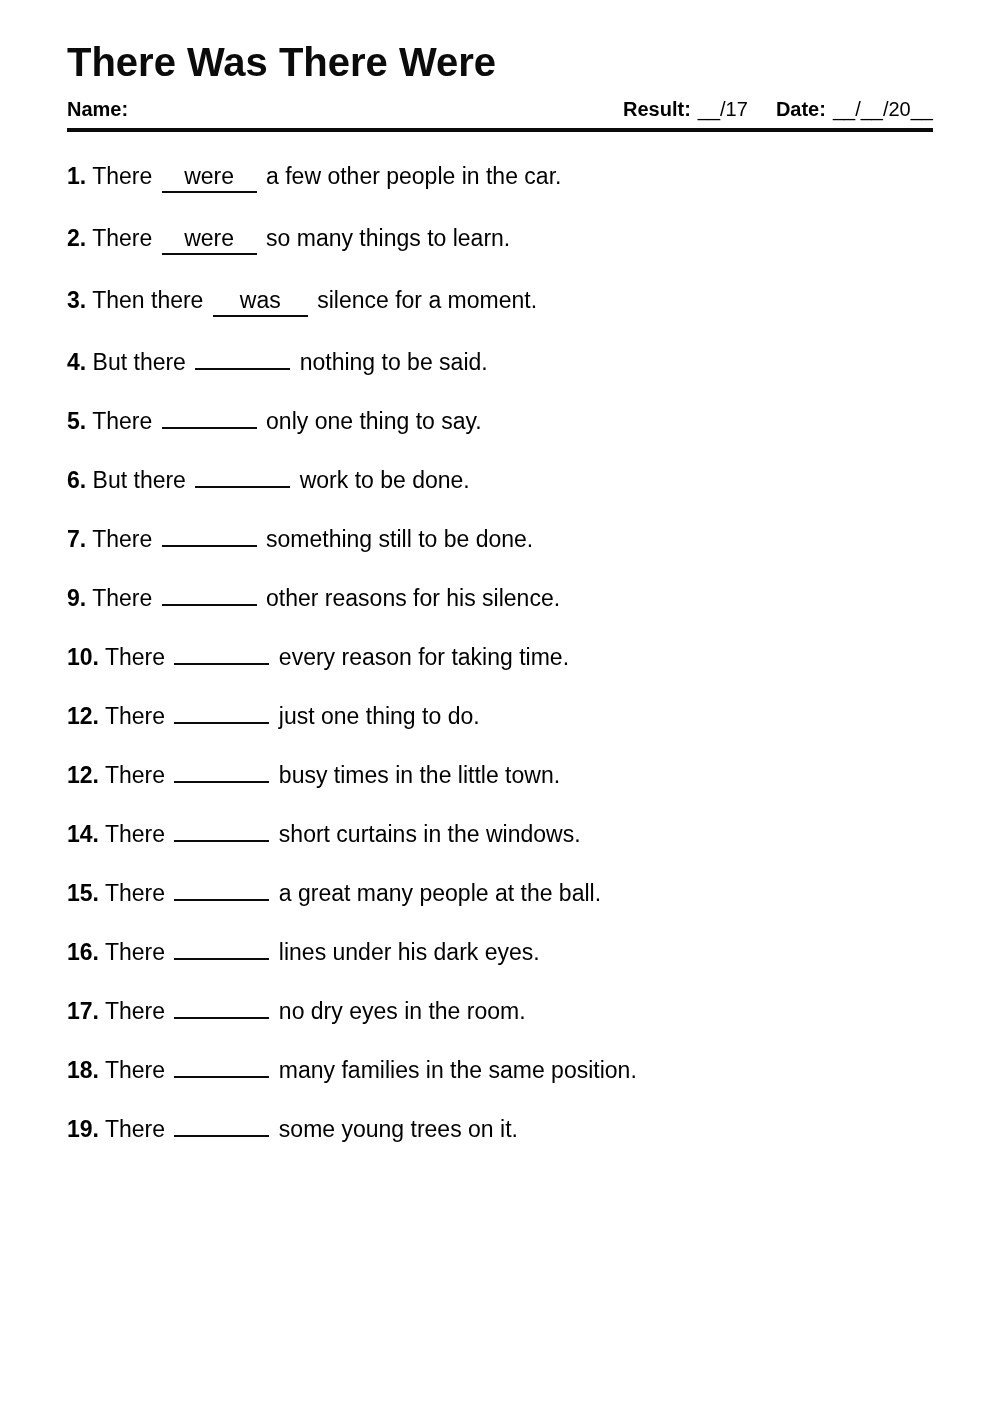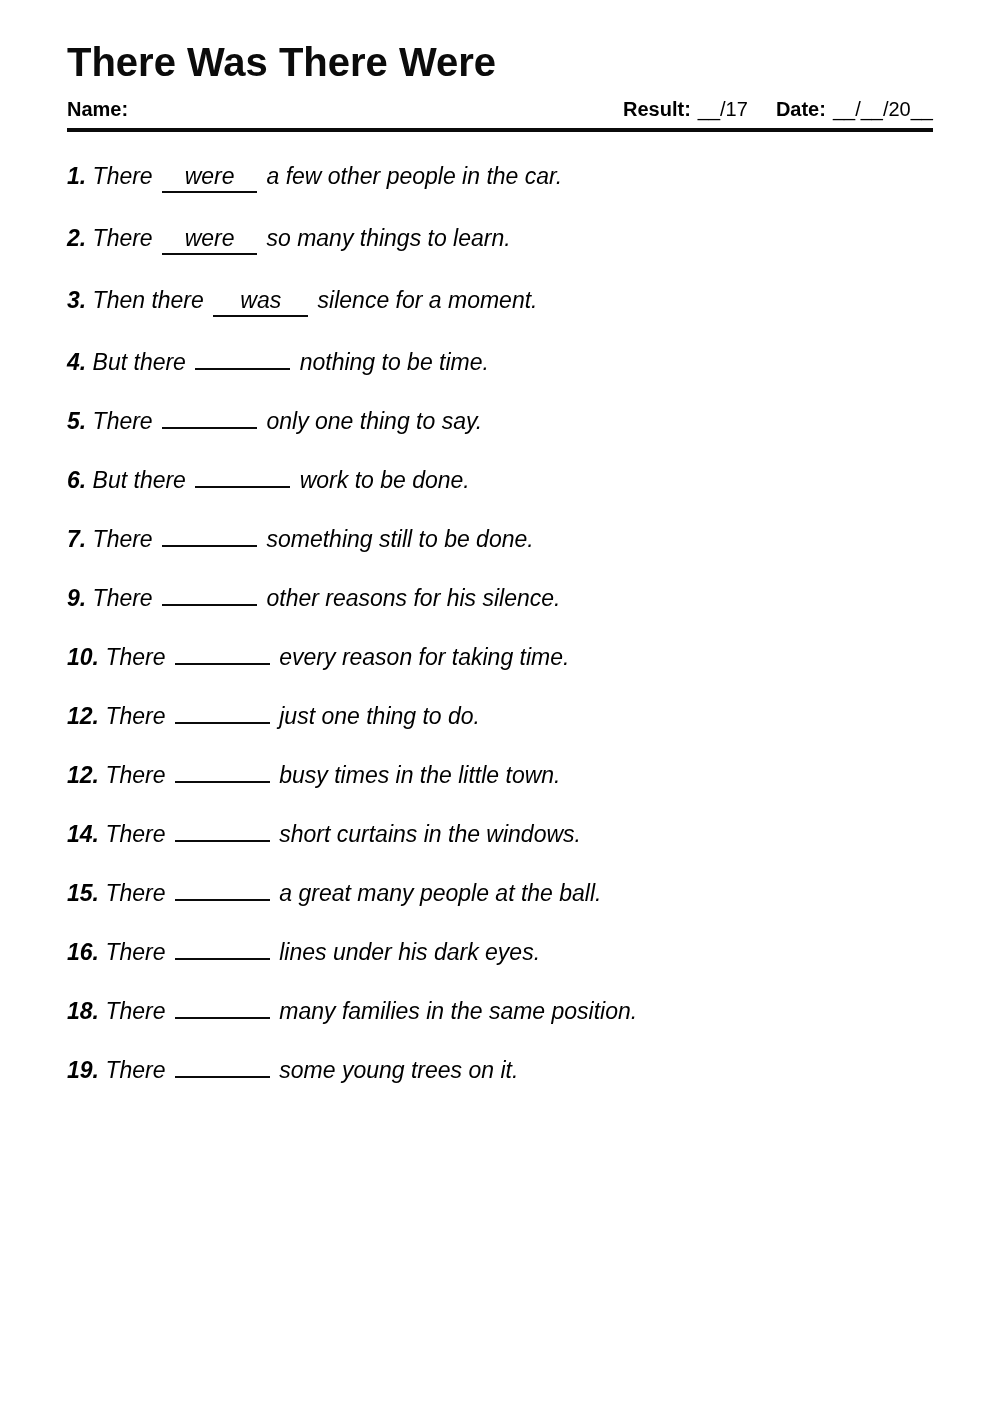--- a/index.html
+++ b/index.html
@@ -35,21 +35,20 @@
   .rule {
     height:4px;
     background:#0b0b0b;
     margin:0 0 30px 0;
   }
   .exercise {
     font-size:23px;
     line-height:28px;
     margin-bottom:31px;
     white-space:nowrap;
-    font-style:italic;
   }
   .exercise .num { font-weight:bold; }
   .blank {
     display:inline-block;
     width:95px;
     border-bottom:2px solid #0b0b0b;
     text-align:center;
     margin:0 3px;
     padding-bottom:1px;
   }
@@ -73,21 +72,21 @@
 
   <div class="rule"></div>
 
   <div id="exercise-list">
   <div class="exercise"><span class="num">1.</span> <span>There</span> <span class="blank">were</span> <span>a few other people in the car.</span></div>
 
   <div class="exercise"><span class="num">2.</span> <span>There</span> <span class="blank">were</span> <span>so many things to learn.</span></div>
 
   <div class="exercise"><span class="num">3.</span> <span>Then there</span> <span class="blank">was</span> <span>silence for a moment.</span></div>
 
-  <div class="exercise"><span class="num">4.</span> <span>But there</span> <span class="blank"></span> <span>nothing to be time.</span></div>
+  <div class="exercise"><span class="num">4.</span> <span>But there</span> <span class="blank"></span> <span>nothing to be said.</span></div>
 
   <div class="exercise"><span class="num">5.</span> <span>There</span> <span class="blank"></span> <span>only one thing to say.</span></div>
 
   <div class="exercise"><span class="num">6.</span> <span>But there</span> <span class="blank"></span> <span>work to be done.</span></div>
 
   <div class="exercise"><span class="num">7.</span> <span>There</span> <span class="blank"></span> <span>something still to be done.</span></div>
 
 
   <div class="exercise"><span class="num">9.</span> <span>There</span> <span class="blank"></span> <span>other reasons for his silence.</span></div>
 
@@ -97,20 +96,21 @@
   <div class="exercise"><span class="num">12.</span> <span>There</span> <span class="blank"></span> <span>just one thing to do.</span></div>
 
   <div class="exercise"><span class="num">12.</span> <span>There</span> <span class="blank"></span> <span>busy times in the little town.</span></div>
 
   <div class="exercise"><span class="num">14.</span> <span>There</span> <span class="blank"></span> <span>short curtains in the windows.</span></div>
 
   <div class="exercise"><span class="num">15.</span> <span>There</span> <span class="blank"></span> <span>a great many people at the ball.</span></div>
 
   <div class="exercise"><span class="num">16.</span> <span>There</span> <span class="blank"></span> <span>lines under his dark eyes.</span></div>
 
+  <div class="exercise"><span class="num">17.</span> <span>There</span> <span class="blank"></span> <span>no dry eyes in the room.</span></div>
 
   <div class="exercise"><span class="num">18.</span> <span>There</span> <span class="blank"></span> <span>many families in the same position.</span></div>
 
   <div class="exercise"><span class="num">19.</span> <span>There</span> <span class="blank"></span> <span>some young trees on it.</span></div>
 
 </div>
 
 </div>
 
 </body></html>

